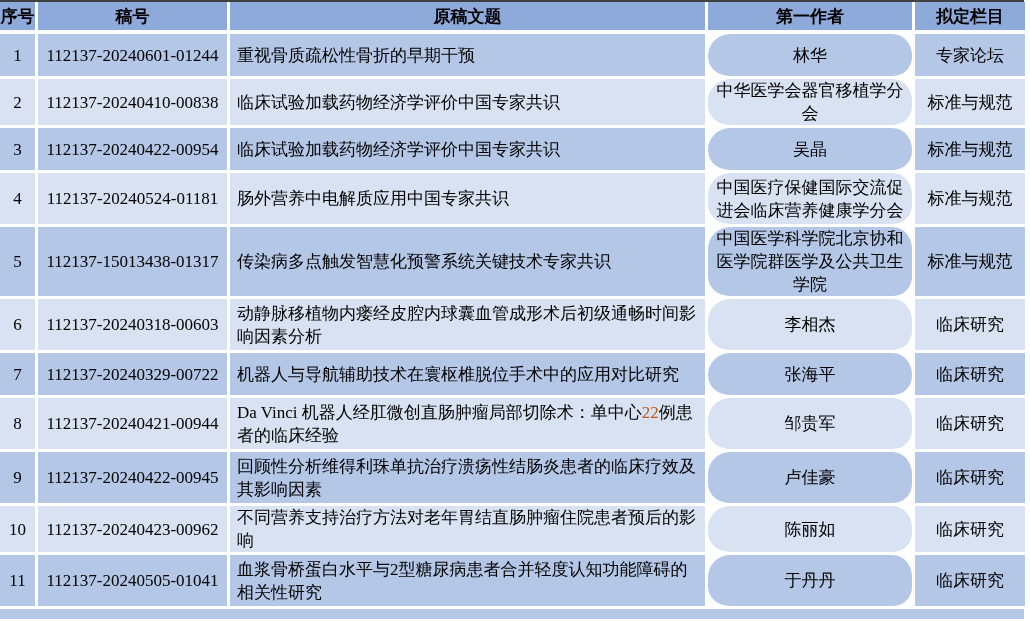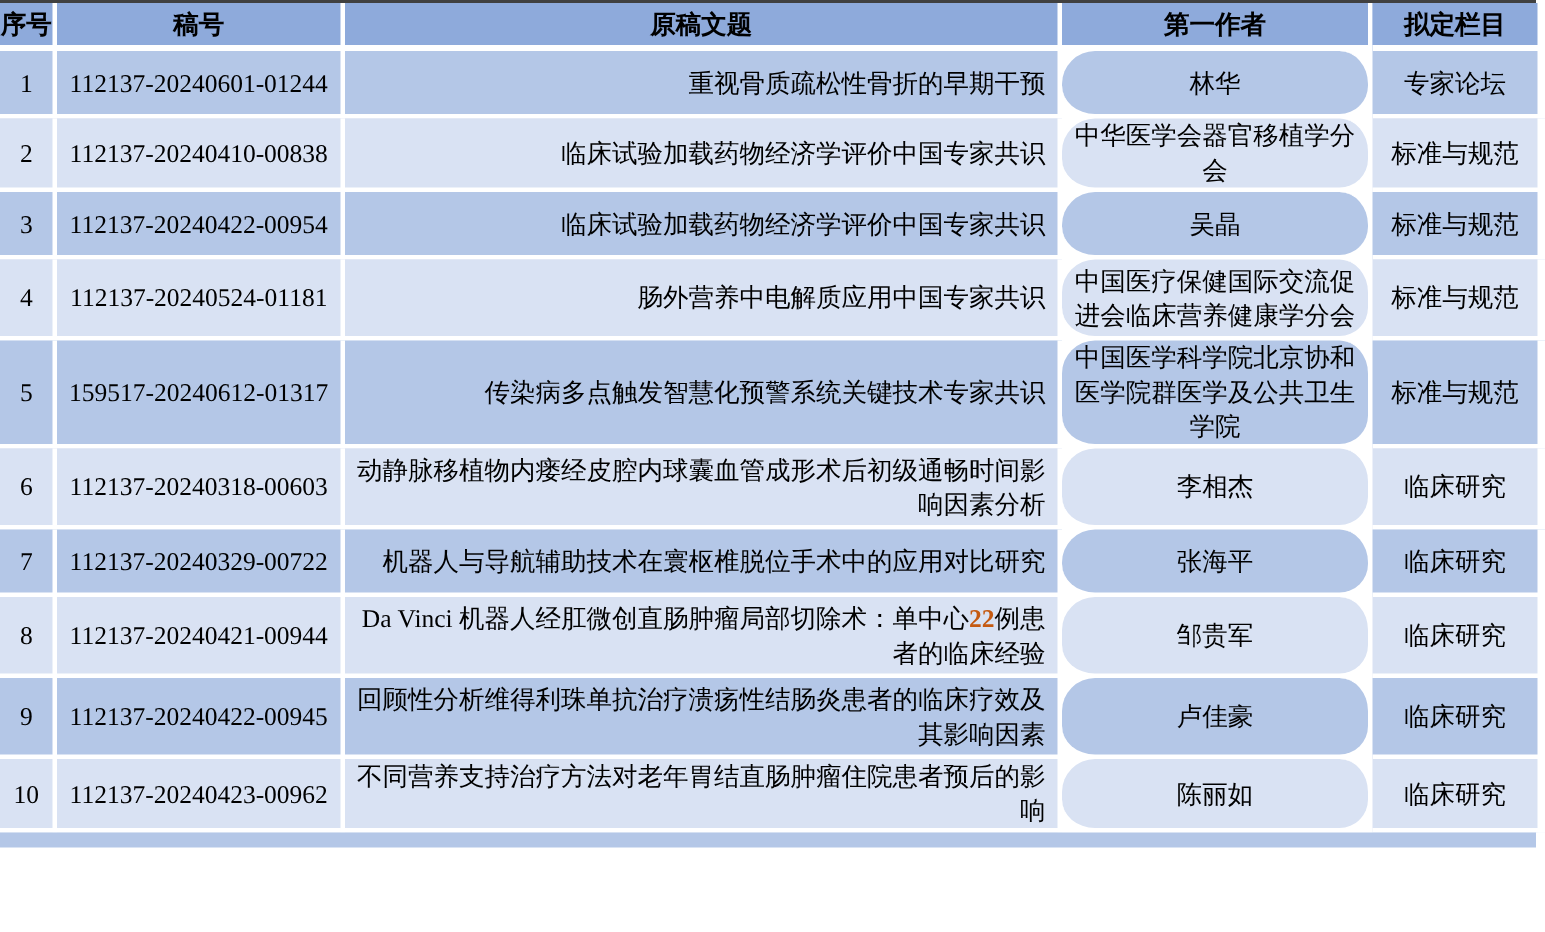--- a/index.html
+++ b/index.html
@@ -34,23 +34,23 @@
   thead tr { height: 32px; }
   thead th {
     background: #8EAADB;
     font-weight: bold;
     border-bottom-width: 4px;
   }
   tbody tr.short { height: 45px; }
   tbody tr.tall  { height: 54px; }
   tbody tr.band-odd  td { background: #B4C7E7; }
   tbody tr.band-even td { background: #D9E2F3; }
-  td.cell-title { text-align: right; padding: 0 8px 0 7px; }
+  td.cell-title { text-align: left; padding: 0 8px 0 7px; }
   td.cell-author { padding: 0 6px; border-radius: 22px; }
-  .hl { color: #C55A11; font-weight: bold; }
+  .hl { color: #C55A11; }
   .bottom-sliver { width: 1024px; height: 10px; background: #B4C7E7; }
 </style>
 </head>
 <body>
 
 <div class="top-line"></div>
 
 <table>
   <colgroup>
     <col class="c0">
@@ -92,21 +92,21 @@
       </tr>
       <tr class="tall band-even">
         <td>4</td>
         <td>112137-20240524-01181</td>
         <td class="cell-title"><span>肠外营养中电解质应用中国专家共识</span></td>
         <td class="cell-author">中国医疗保健国际交流促进会临床营养健康学分会</td>
         <td>标准与规范</td>
       </tr>
       <tr class="tall band-odd">
         <td>5</td>
-        <td>159517-20240612-01317</td>
+        <td>112137-15013438-01317</td>
         <td class="cell-title"><span>传染病多点触发智慧化预警系统关键技术专家共识</span></td>
         <td class="cell-author">中国医学科学院北京协和医学院群医学及公共卫生学院</td>
         <td>标准与规范</td>
       </tr>
       <tr class="tall band-even">
         <td>6</td>
         <td>112137-20240318-00603</td>
         <td class="cell-title"><span>动静脉移植物内瘘经皮腔内球囊血管成形术后初级通畅时间影响因素分析</span></td>
         <td class="cell-author">李相杰</td>
         <td>临床研究</td>
@@ -132,16 +132,23 @@
         <td class="cell-author">卢佳豪</td>
         <td>临床研究</td>
       </tr>
       <tr class="short band-even">
         <td>10</td>
         <td>112137-20240423-00962</td>
         <td class="cell-title"><span>不同营养支持治疗方法对老年胃结直肠肿瘤住院患者预后的影响</span></td>
         <td class="cell-author">陈丽如</td>
         <td>临床研究</td>
       </tr>
+      <tr class="tall band-odd">
+        <td>11</td>
+        <td>112137-20240505-01041</td>
+        <td class="cell-title"><span>血浆骨桥蛋白水平与2型糖尿病患者合并轻度认知功能障碍的相关性研究</span></td>
+        <td class="cell-author">于丹丹</td>
+        <td>临床研究</td>
+      </tr>
     </tbody>
 </table>
 
 <div class="bottom-sliver"></div>
 
 </body></html>

